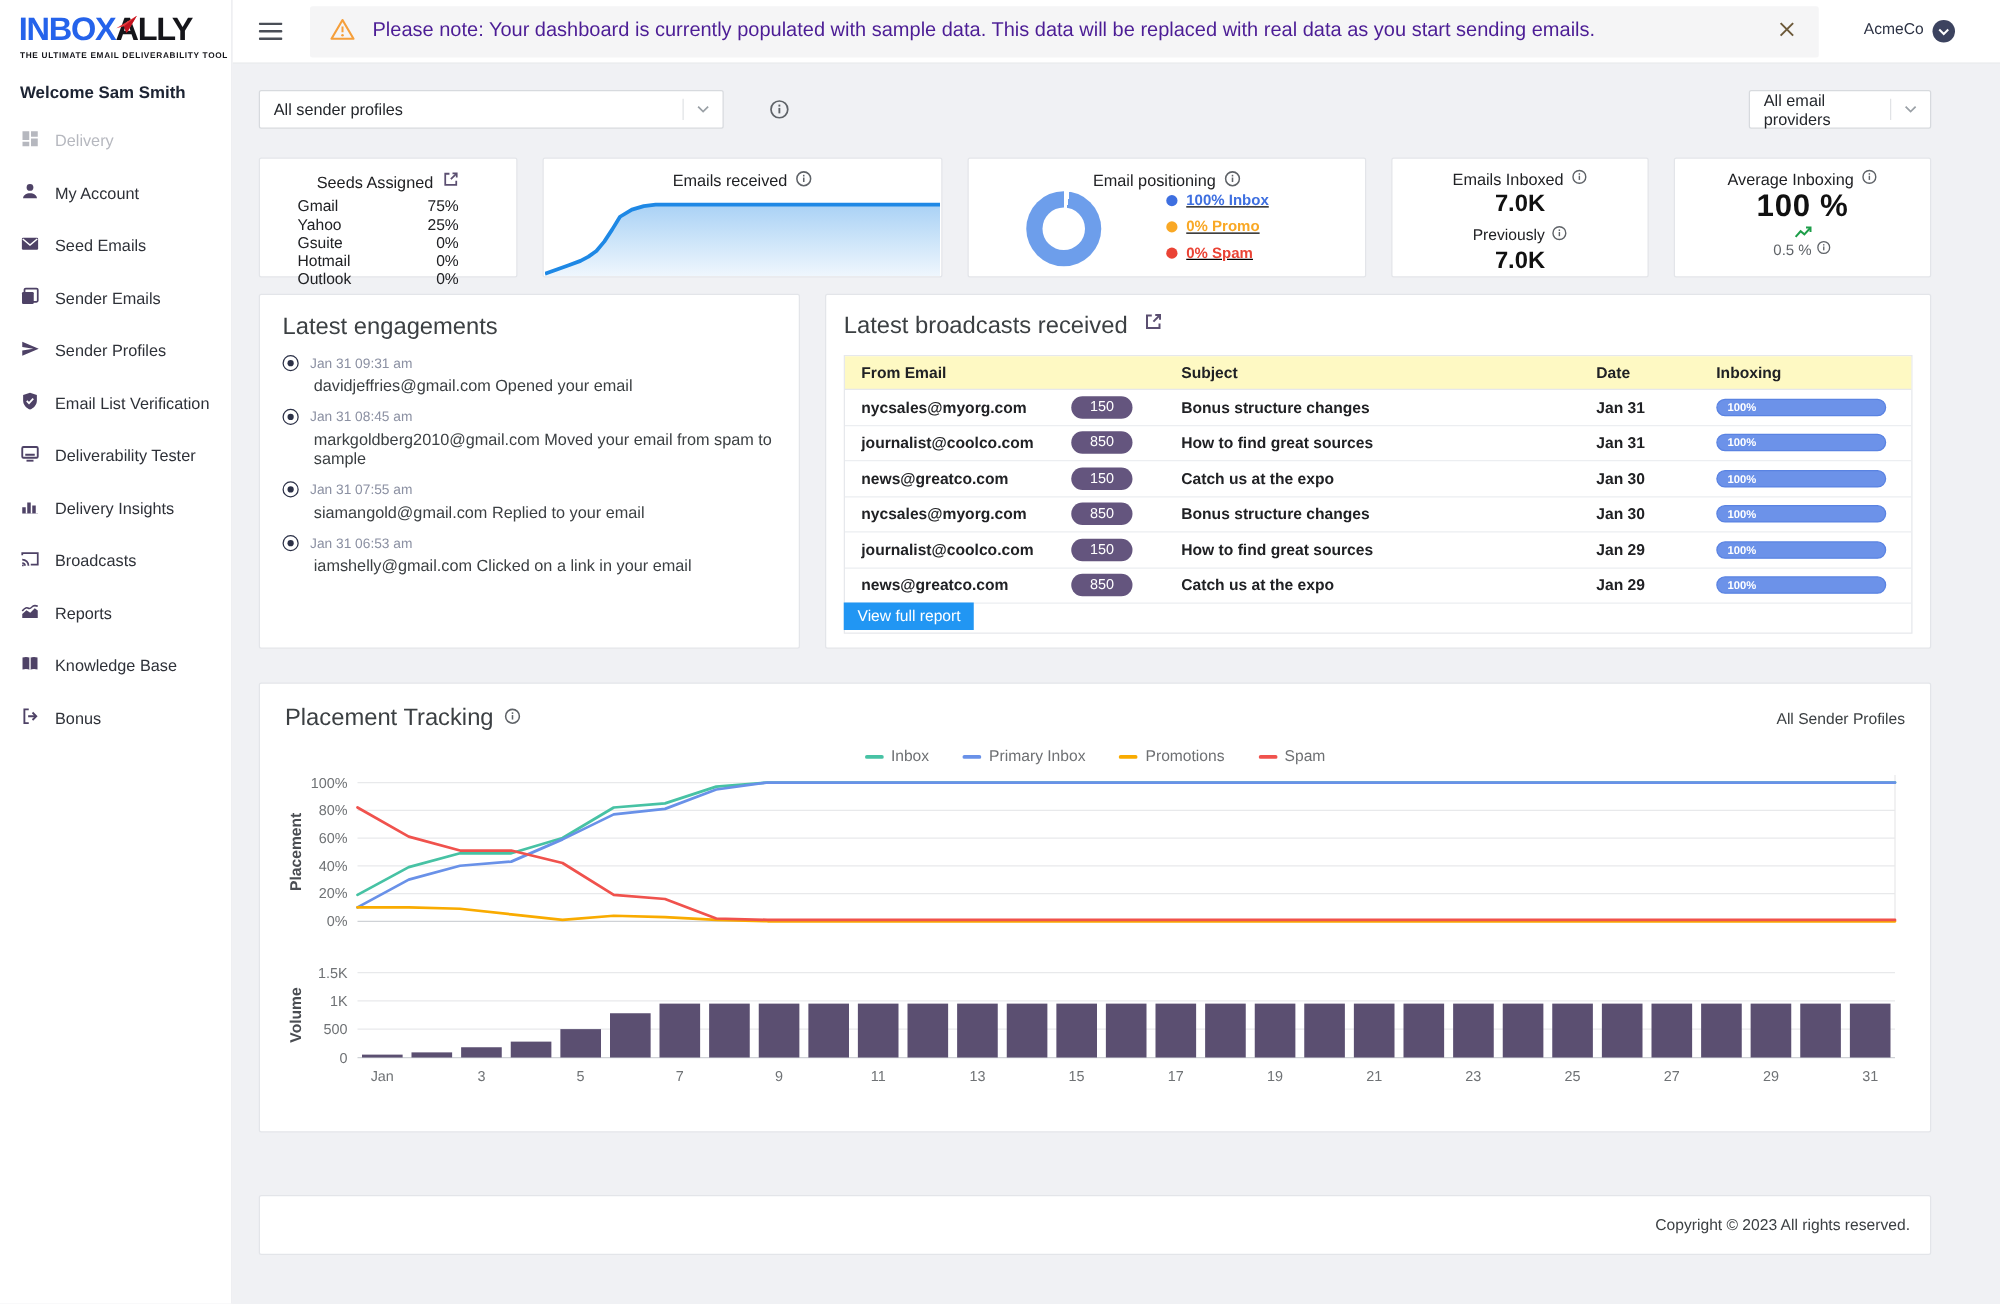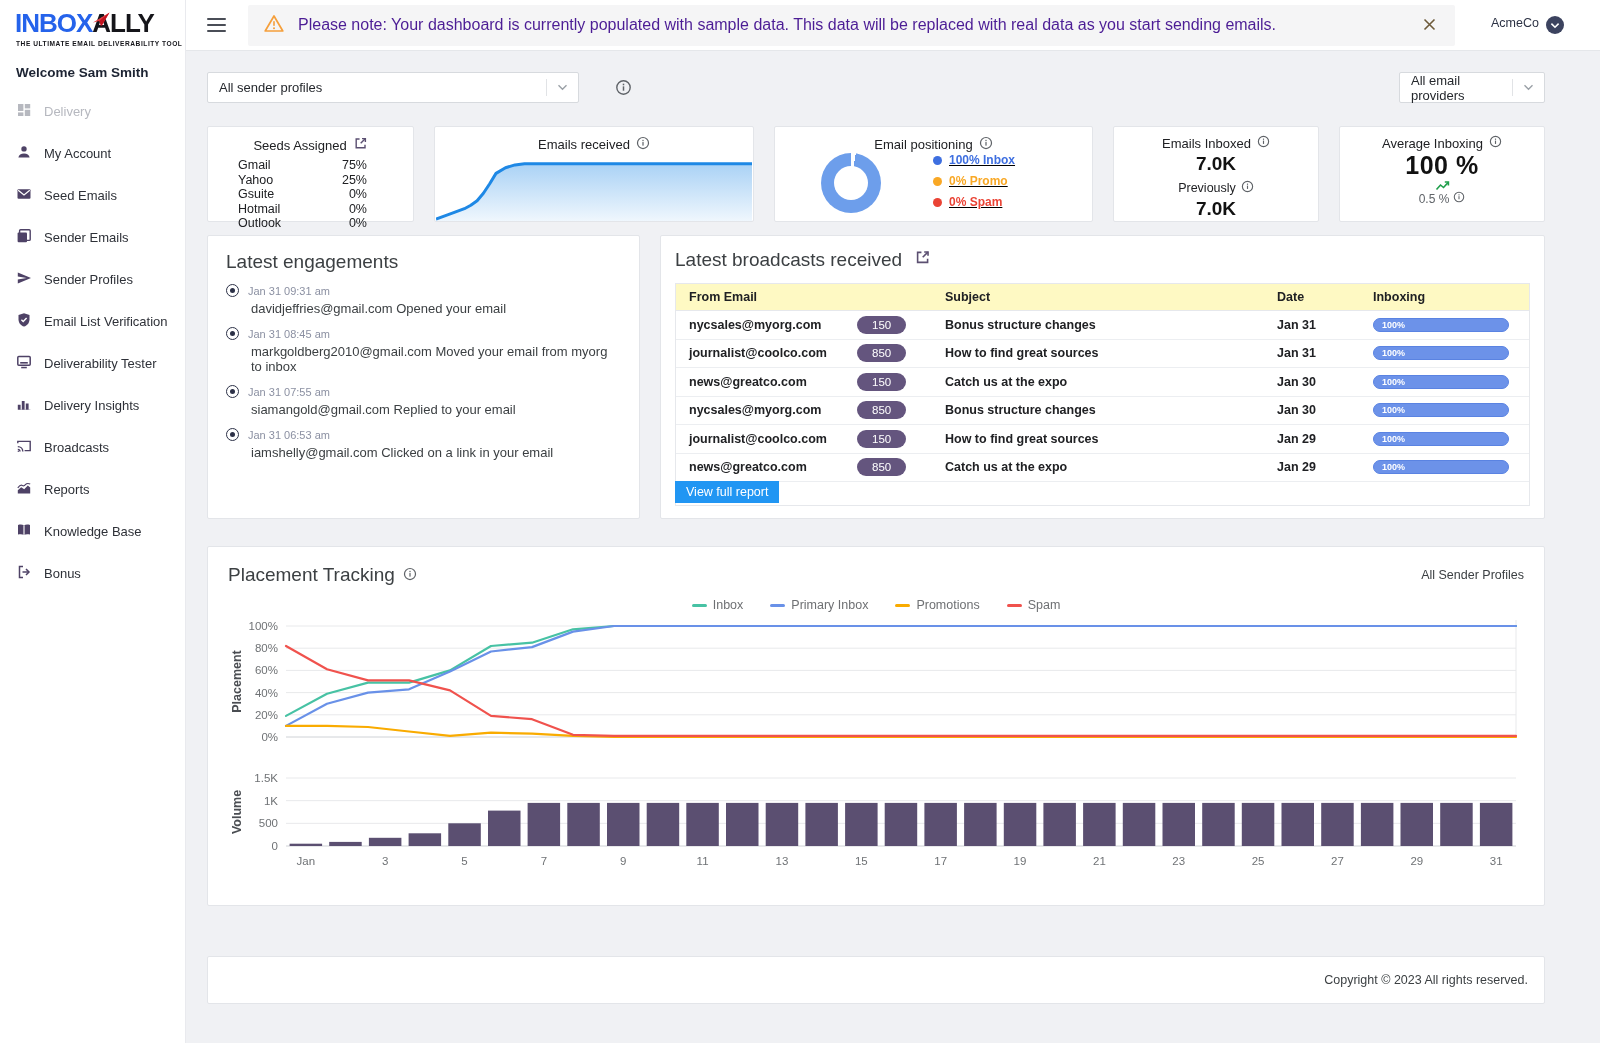--- a/index.html
+++ b/index.html
@@ -410,21 +410,21 @@
             <span class="eng-bullet"></span>
             <span class="eng-time">Jan 31 09:31 am</span>
           </div>
         <div class="eng-text">davidjeffries@gmail.com Opened your email</div>
       </div>
       <div class="eng-item">
         <div class="eng-head">
             <span class="eng-bullet"></span>
             <span class="eng-time">Jan 31 08:45 am</span>
           </div>
-        <div class="eng-text">markgoldberg2010@gmail.com Moved your email from myorg to inbox</div>
+        <div class="eng-text">markgoldberg2010@gmail.com Moved your email from spam to sample</div>
       </div>
       <div class="eng-item">
         <div class="eng-head">
             <span class="eng-bullet"></span>
             <span class="eng-time">Jan 31 07:55 am</span>
           </div>
         <div class="eng-text">siamangold@gmail.com Replied to your email</div>
       </div>
       <div class="eng-item">
         <div class="eng-head">

